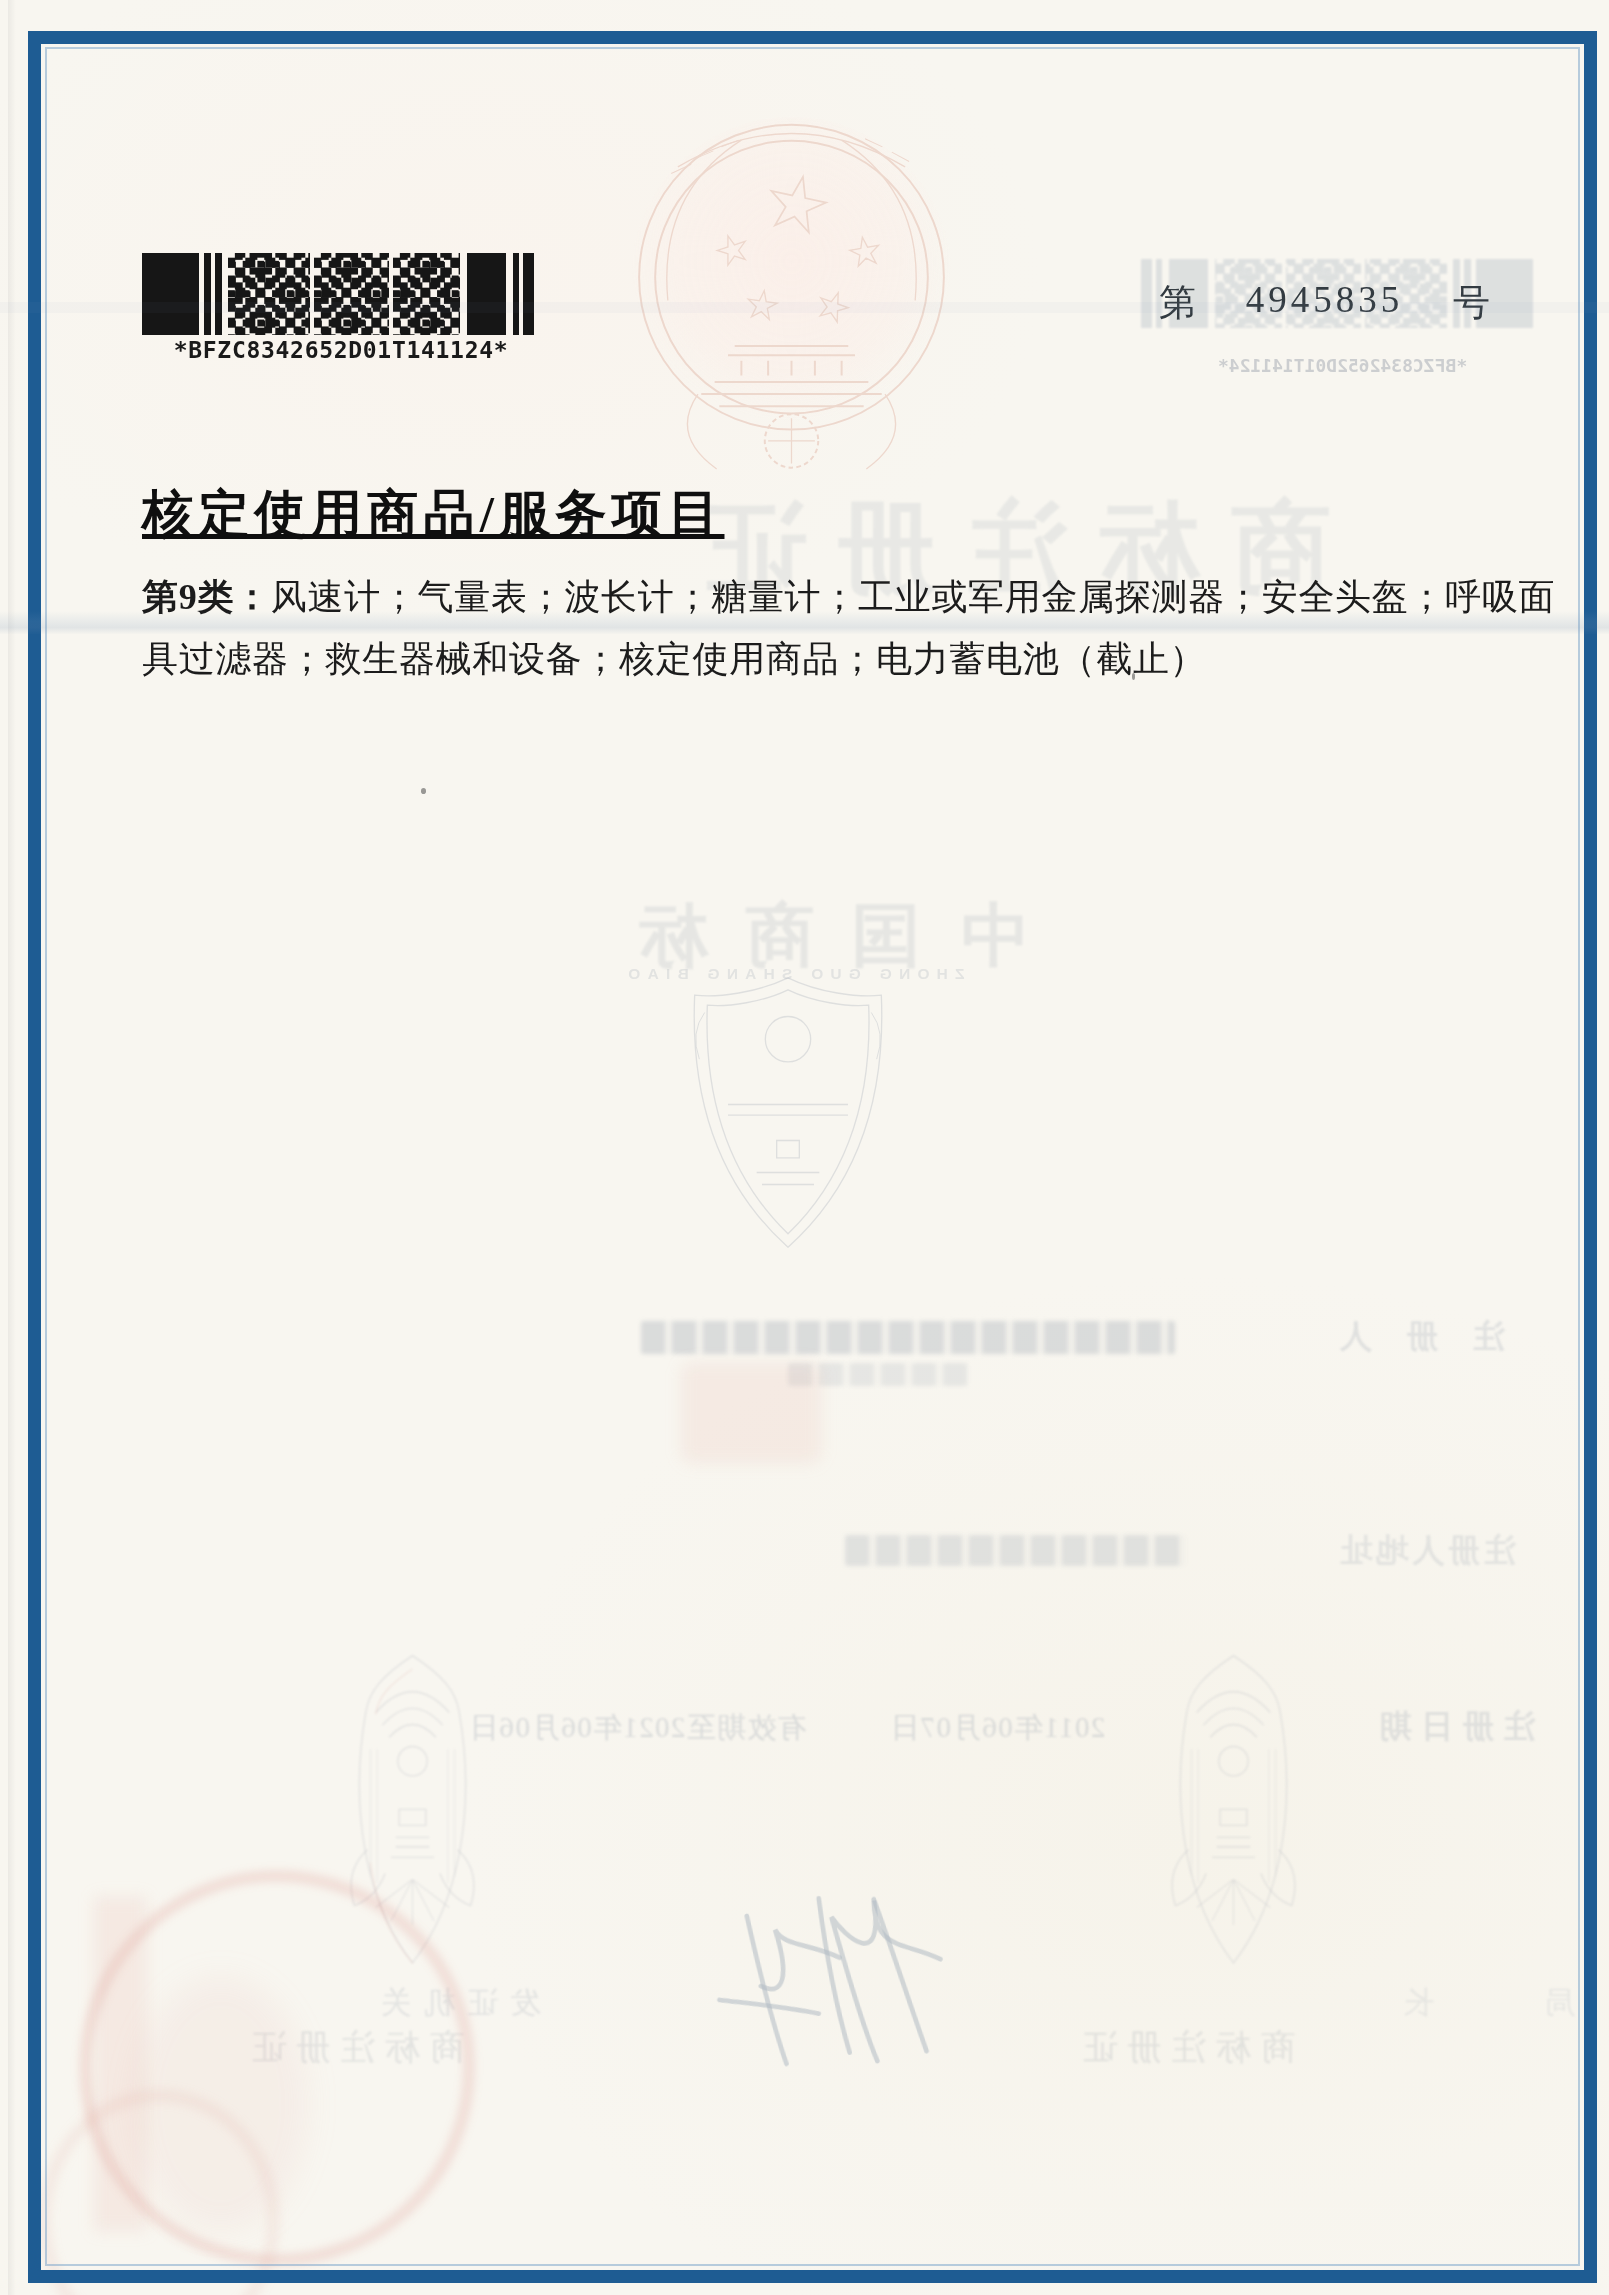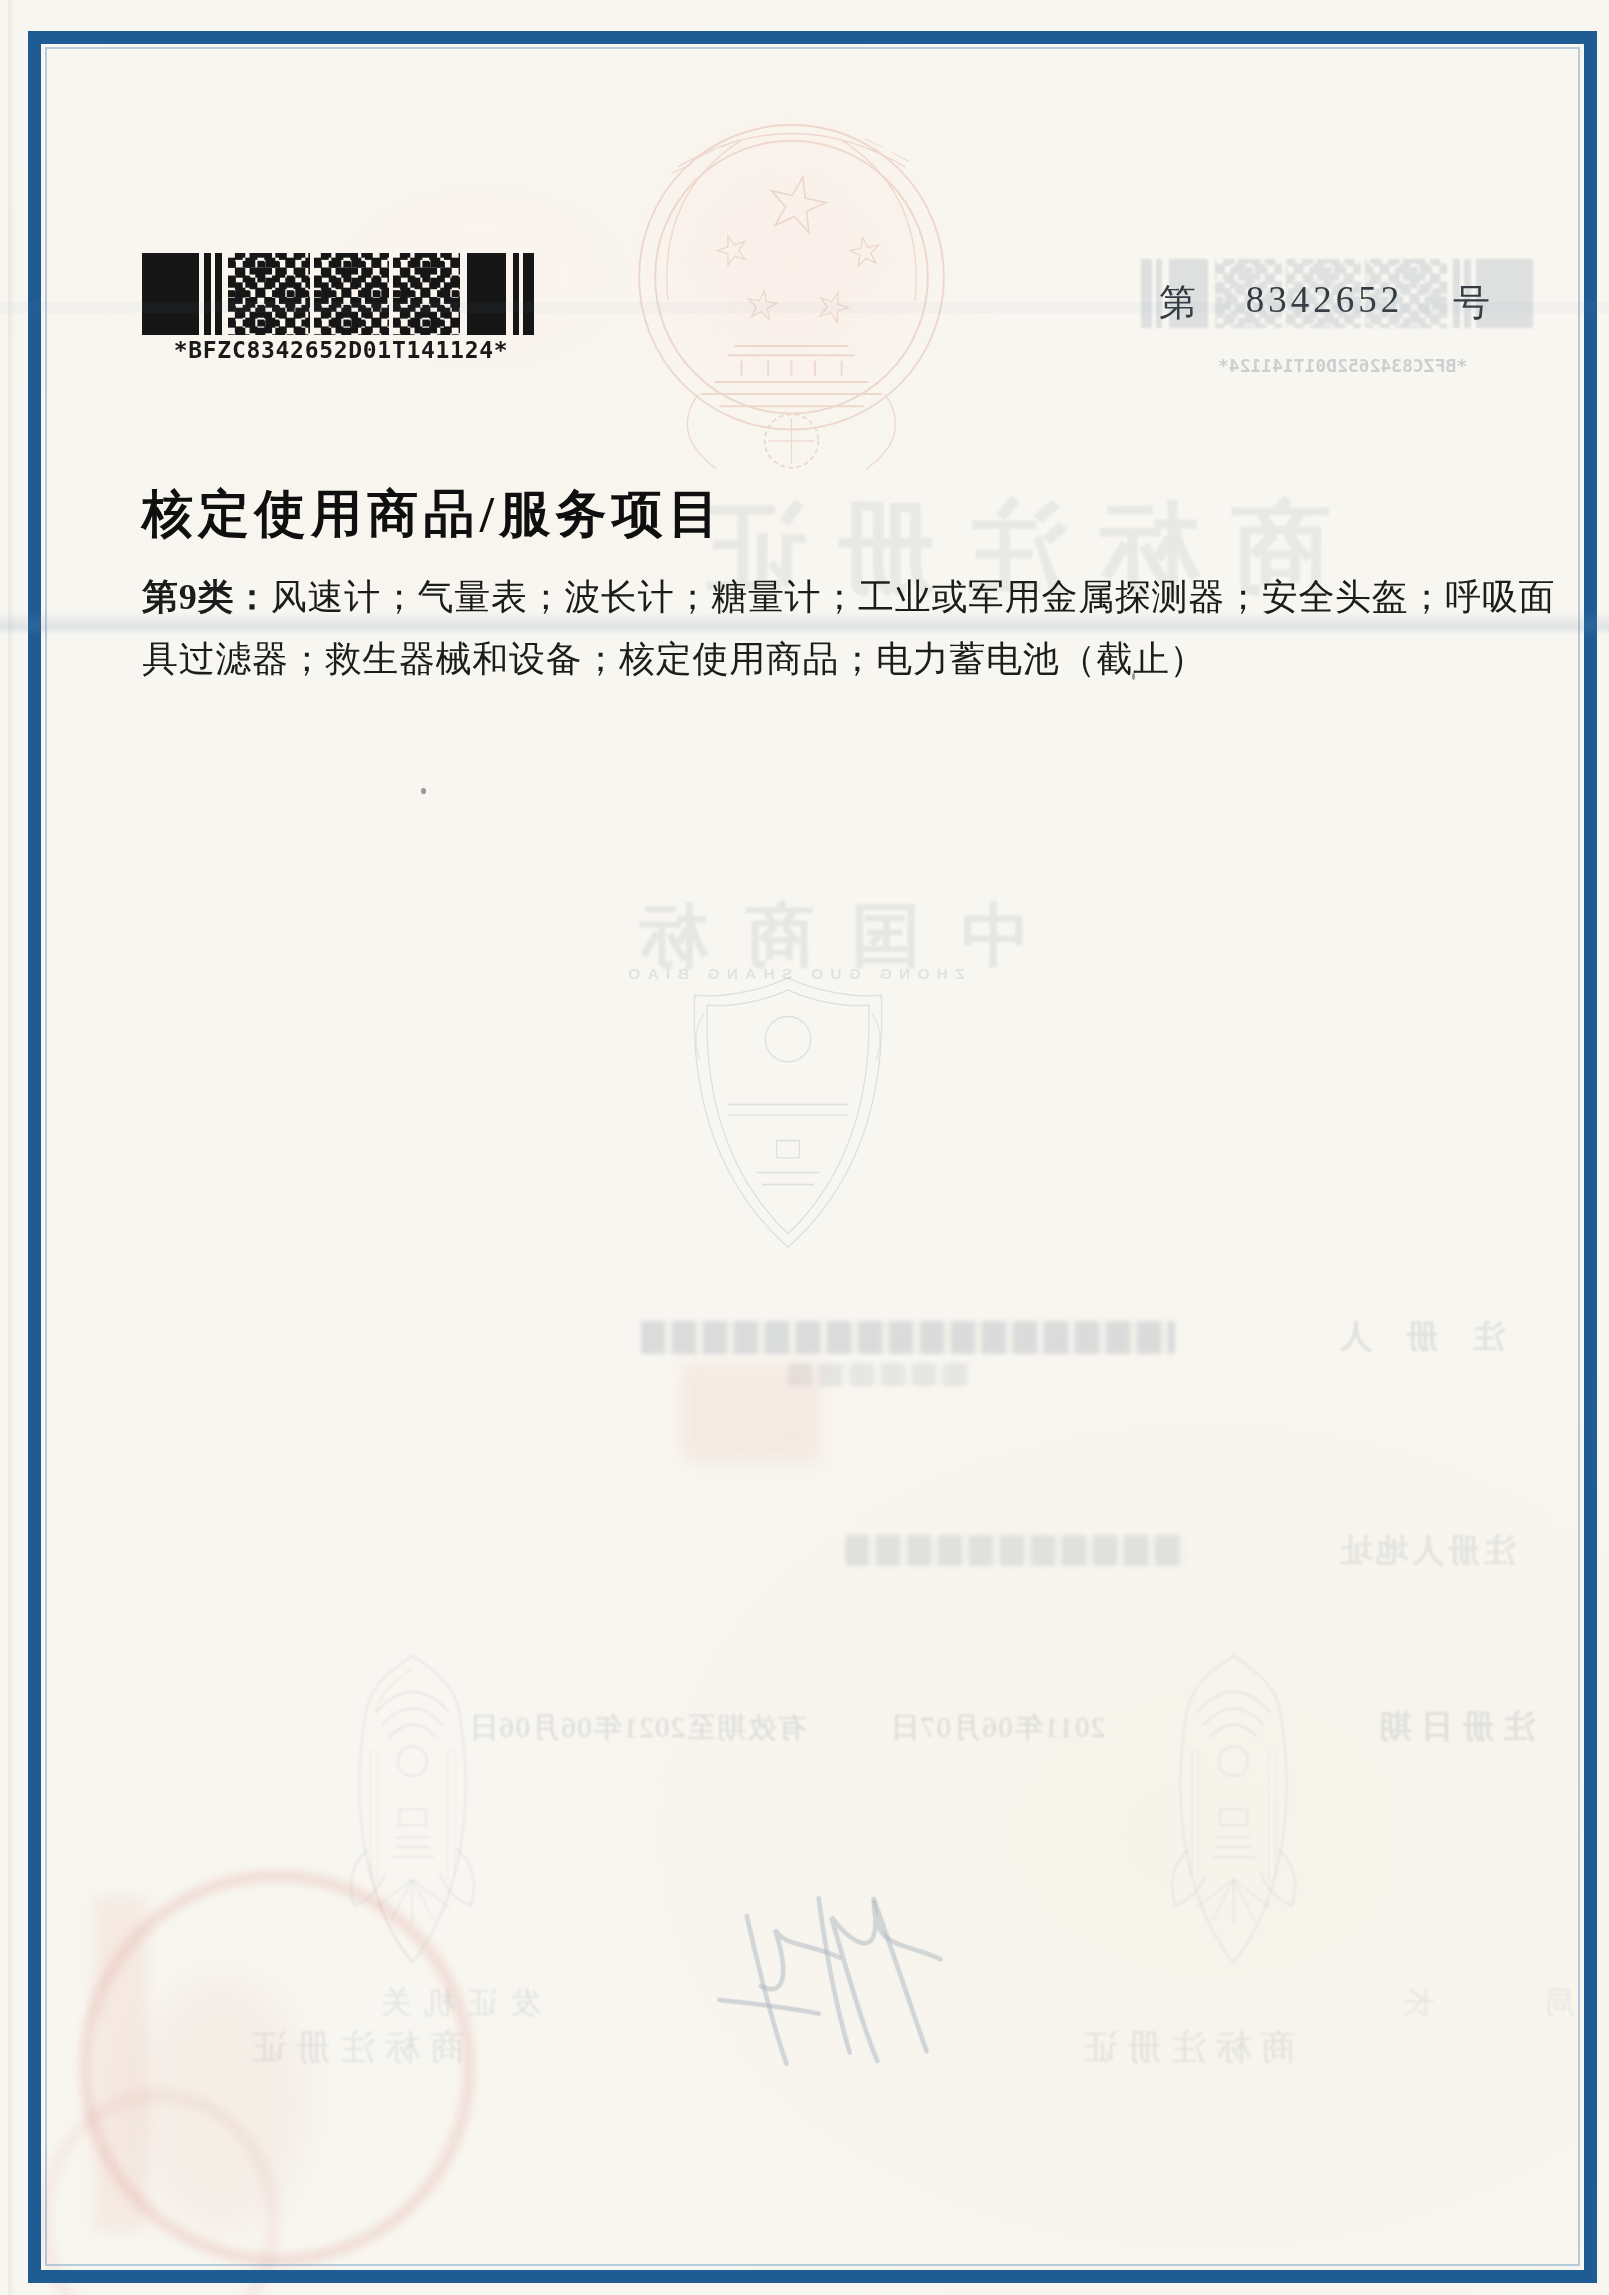--- a/index.html
+++ b/index.html
@@ -23,21 +23,21 @@
       repeating-conic-gradient(#161616 0% 25%, transparent 0% 50%) 0 0/14.7px 14.7px,
       repeating-conic-gradient(#161616 0% 25%, transparent 0% 50%) 7.3px 4.7px/20px 20px;}
   .barcode-text{left:142px;top:337px;width:398px;text-align:center;
       font-family:"DejaVu Sans Mono","Liberation Mono",monospace;font-weight:bold;
       font-size:23px;letter-spacing:0.7px;color:#1a1a1a;}
   
   .cert-no-row{left:1159px;top:278px;width:331px;display:flex;justify-content:space-between;
       font-size:37px;color:#333b41;}
   .cert-no-row .num{letter-spacing:4px;}
   
-  .section-title{left:142px;top:480px;font-size:51px;font-weight:700;letter-spacing:5.3px;color:#0f0f0f;white-space:nowrap;}
+  .section-title{left:142px;top:480px;font-size:51px;font-weight:700;letter-spacing:5.3px;color:#0f0f0f;white-space:nowrap;text-decoration:underline;}
   .goods-line{left:142px;width:1423px;font-size:36px;letter-spacing:0.7px;color:#1c1c1c;white-space:nowrap;font-family:Liberation Serif, serif;}
   .goods-line b{font-weight:700;}
   .goods-line1{top:573px;}
   .goods-line2{top:635px;}
   
   .mirror{transform:scaleX(-1);}
   .bleed{color:rgba(148,158,172,.30);filter:blur(0.8px);white-space:nowrap;}
   .bleed-big-title{left:621px;top:482px;width:708px;font-size:100px;font-weight:700;letter-spacing:31px;
       color:rgba(140,152,168,.15);filter:blur(1.3px);}
   .bleed-barcode{left:1132px;top:259px;width:401px;height:69px;display:flex;opacity:.42;filter:blur(1.1px);}
@@ -150,21 +150,21 @@
     <div class="bc-solid" style="width:39px"></div>
     <div class="bc-gap" style="width:6.7px"></div>
       <div class="bc-bar" style="width:6.7px"></div>
     <div class="bc-gap" style="width:4px"></div>
       <div class="bc-bar" style="width:10.7px"></div>
   </div>
   <div class="abs barcode-text">*BFZC8342652D01T141124*</div>
 
   <div class="abs cert-no-row">
     <span>第</span>
-    <span class="num">8342652</span>
+    <span class="num">4945835</span>
     <span>号</span>
   </div>
 
   <div class="abs section-title">核定使用商品/服务项目</div>
   <div class="abs goods-line goods-line1">
     <b>第9类：</b><span>风速计；气量表；波长计；糖量计；工业或军用金属探测器；安全头盔；呼吸面</span>
   </div>
   <div class="abs goods-line goods-line2">
     <span>具过滤器；救生器械和设备；核定使用商品；电力蓄电池（截止）</span>
   </div>

